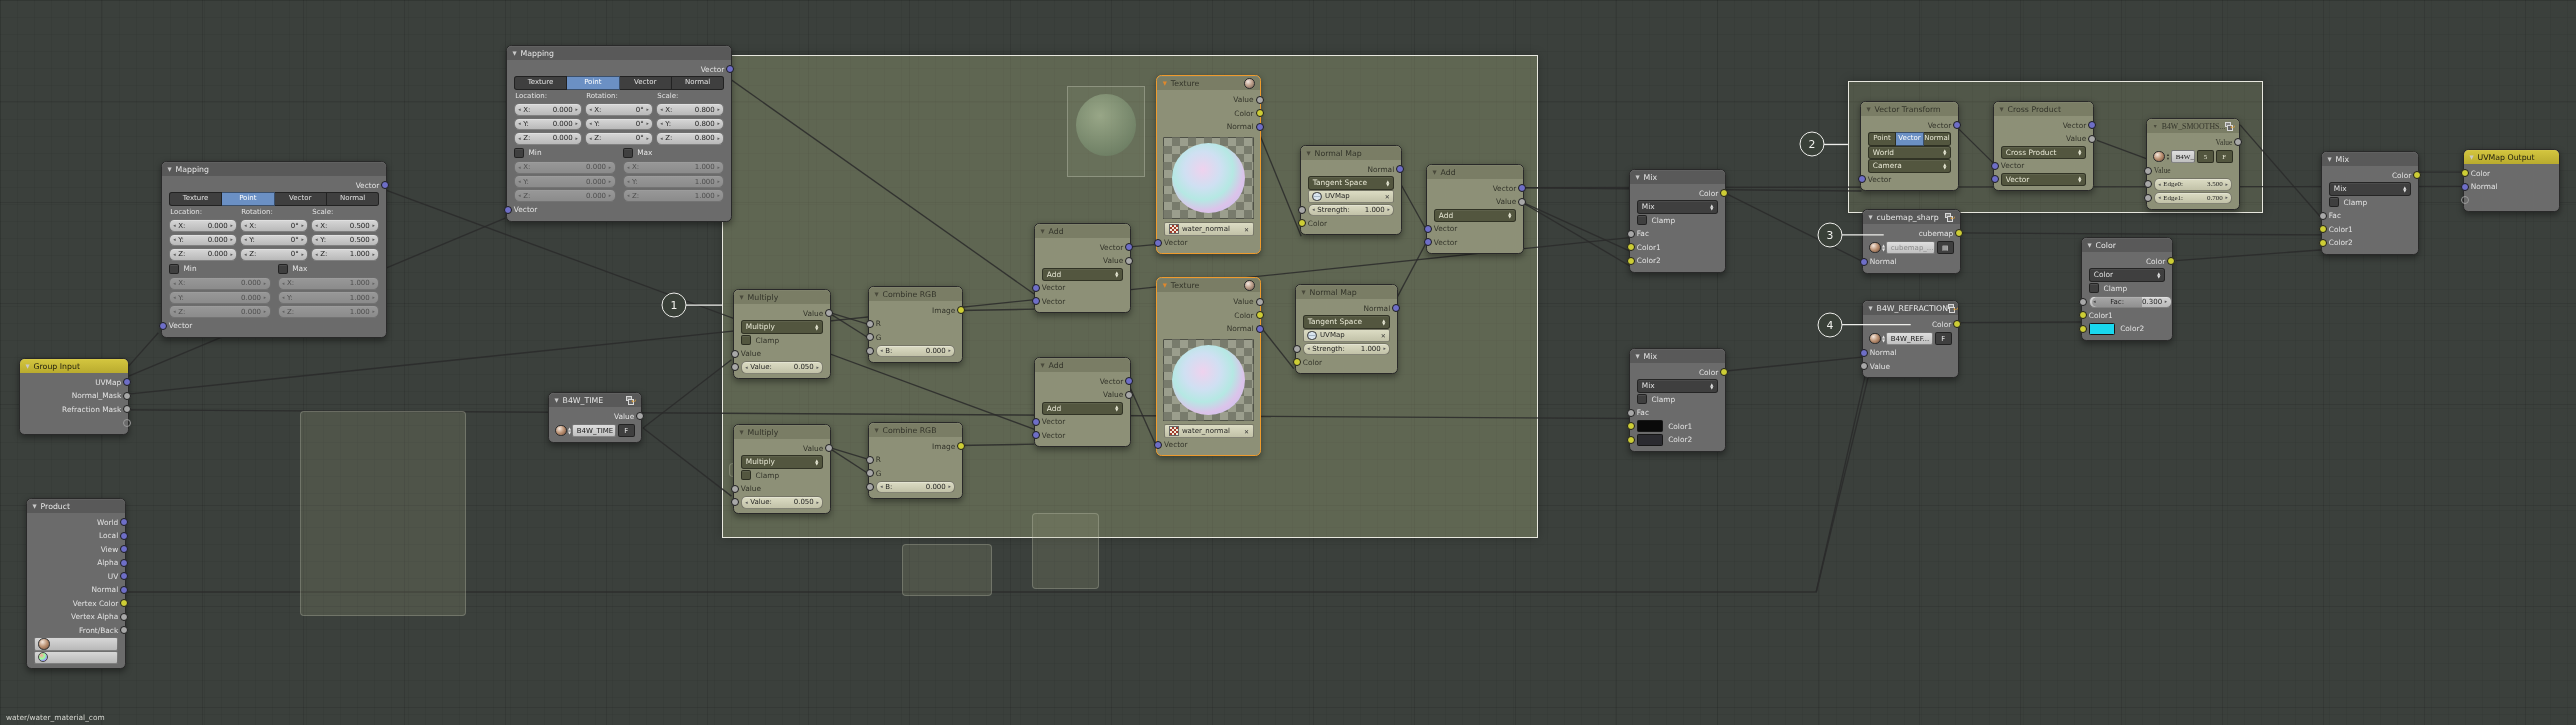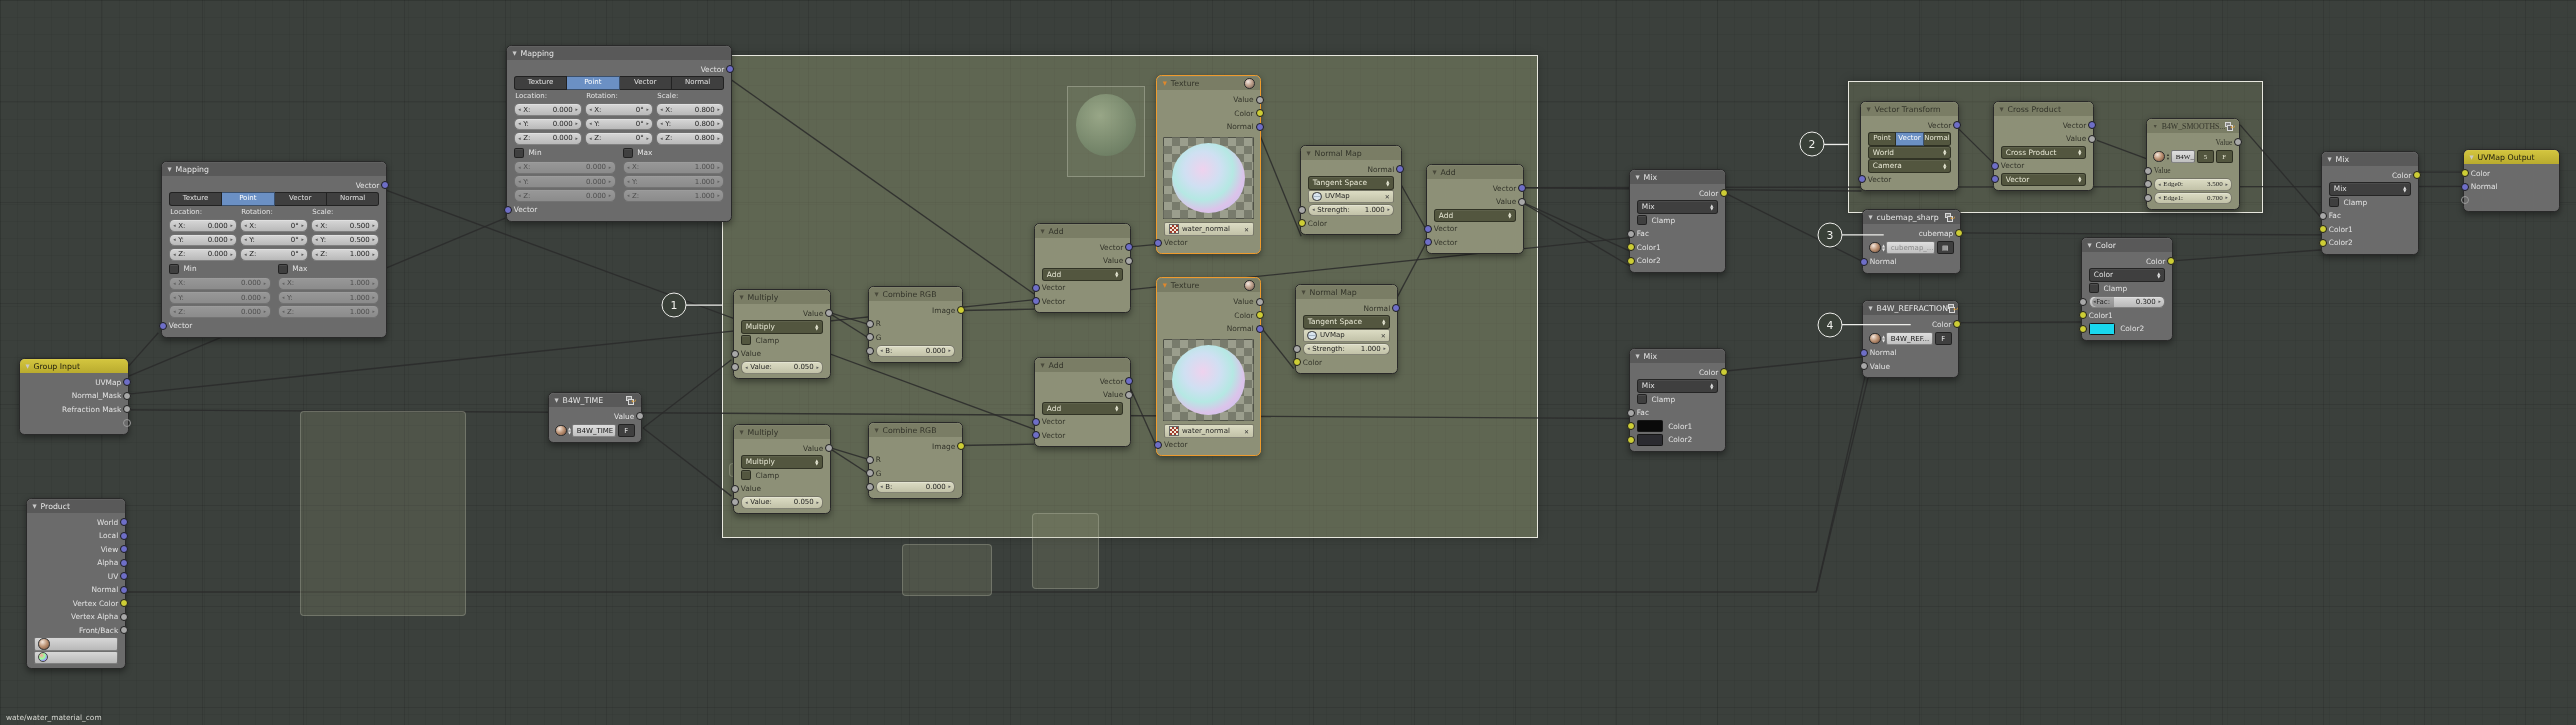--- a/index.html
+++ b/index.html
@@ -58,21 +58,21 @@
   .tab:first-child{border-radius:2.7px 0 0 2.7px;border-left-width:0.7px;}
   .tab:last-child{border-radius:0 2.7px 2.7px 0;}
   .tab.active{background:#6b90c4;color:#fff;}
   .checkbox{width:8px;height:8px;border-radius:2px;background:var(--dd);border:0.7px solid rgba(0,0,0,.45);margin-right:4.7px;flex:0 0 auto;box-shadow:inset 0 0.7px rgba(255,255,255,.1);}
   .field{flex:1;display:flex;align-items:center;height:10.8px;border-radius:5.4px;border:0.7px solid rgba(0,0,0,.4);
     background:linear-gradient(var(--f1),var(--f2));color:#1f1f1f;padding:0 3.4px;font-size:7px;box-shadow:inset 0 0.7px rgba(255,255,255,.35);}
   .field .fa{font-size:4.7px;color:#555;flex:0 0 auto;}
   .field .flabel{margin-left:2.7px;}
   .field .fval{margin-left:auto;margin-right:2.7px;}
   .field.dis{opacity:.42;}
-  .slider .flabel{background:rgba(0,0,0,.22);margin:0 0 0 -3.4px;padding:0 4px;height:100%;display:flex;align-items:center;border-radius:5.4px 0 0 5.4px;}
+  .slider .flabel{background:rgba(0,0,0,.22);margin:0 0 0 -3.4px;padding:0 18px;height:100%;display:flex;align-items:center;border-radius:5.4px 0 0 5.4px;}
   .preview{position:relative;margin:3.4px 6px;height:80px;border:0.7px solid rgba(0,0,0,.35);
     background-image:linear-gradient(45deg,#787b6c 25%,transparent 25%,transparent 75%,#787b6c 75%),
                      linear-gradient(45deg,#787b6c 25%,#9b9e8d 25%,#9b9e8d 75%,#787b6c 75%);
     background-size:16px 16px;background-position:0 0,8px 8px;}
   .ball{position:absolute;left:9%;top:6%;width:82%;height:88%;border-radius:50%;
     background:radial-gradient(circle at 42% 38%,#efd2ee,#cfe0f2 30%,#b5e8e3 50%,#dcc3ea 68%,#c9c2ec 85%,#bdb6e4);}
   .imgfield{flex:1;display:flex;align-items:center;height:11.5px;border-radius:2px;border:0.7px solid rgba(0,0,0,.4);
     background:linear-gradient(var(--f1),var(--f2));color:#1f1f1f;padding:0 3.4px;font-size:7px;gap:3.4px;}
   .imgfield .xic{margin-left:auto;font-size:6px;color:#333;}
   .checker-ic{width:8px;height:8px;flex:0 0 auto;border:0.7px solid #666;
@@ -153,21 +153,21 @@
       <polyline points="2899,478 3084,477" fill="none" stroke="#2a2a2a" stroke-width="2" opacity="0.85"></polyline>
       <polyline points="3223,386 3441,370" fill="none" stroke="#2a2a2a" stroke-width="2" opacity="0.85"></polyline>
       <polyline points="3578,255 3647,255" fill="none" stroke="#2a2a2a" stroke-width="2" opacity="0.85"></polyline>
     </svg>
   <svg class="annsvg" width="2576" height="725" id="annlines" viewBox="0 0 3815 1074">
       <line x1="1015" y1="452" x2="1070" y2="452" stroke="#ededea" stroke-width="2"></line>
       <line x1="2701" y1="214" x2="2737" y2="214" stroke="#ededea" stroke-width="2"></line>
       <line x1="2727" y1="348" x2="2790" y2="348" stroke="#ededea" stroke-width="2"></line>
       <line x1="2727" y1="481" x2="2830" y2="481" stroke="#ededea" stroke-width="2"></line>
     </svg>
-  <div id="statusbar">wate/water_material_com</div>
+  <div id="statusbar">water/water_material_com</div>
 <div class="hbox" style="left: 722px; top: 55px; width: 814px; height: 481px;"></div>
     <div class="hbox thin" style="left: 1848px; top: 81px; width: 413px; height: 130px;"></div>
     <div class="ghost gfield" style="left: 729px; top: 463px; width: 96px; height: 11.5px; display: flex; align-items: center; padding-left: 4px; font-size: 6.8px; color: rgba(35, 37, 28, 0.5);">material_core   2   F</div>
     <div class="ghost" style="left: 300px; top: 411px; width: 164px; height: 203px;"></div>
     <div class="ghost" style="left: 1032px; top: 513px; width: 65px; height: 74px;"></div>
     <div class="ghost" style="left: 902px; top: 544px; width: 88px; height: 50px;"></div>
     <div class="gframe" style="left: 1067px; top: 86px; width: 76px; height: 89px; z-index: 2;">
       <div class="gball" style="left: 10%; top: 8%; width: 80%; height: 70%;"></div>
     </div>
     <div class="node" style="left: 161px; top: 161px; width: 224px;">

